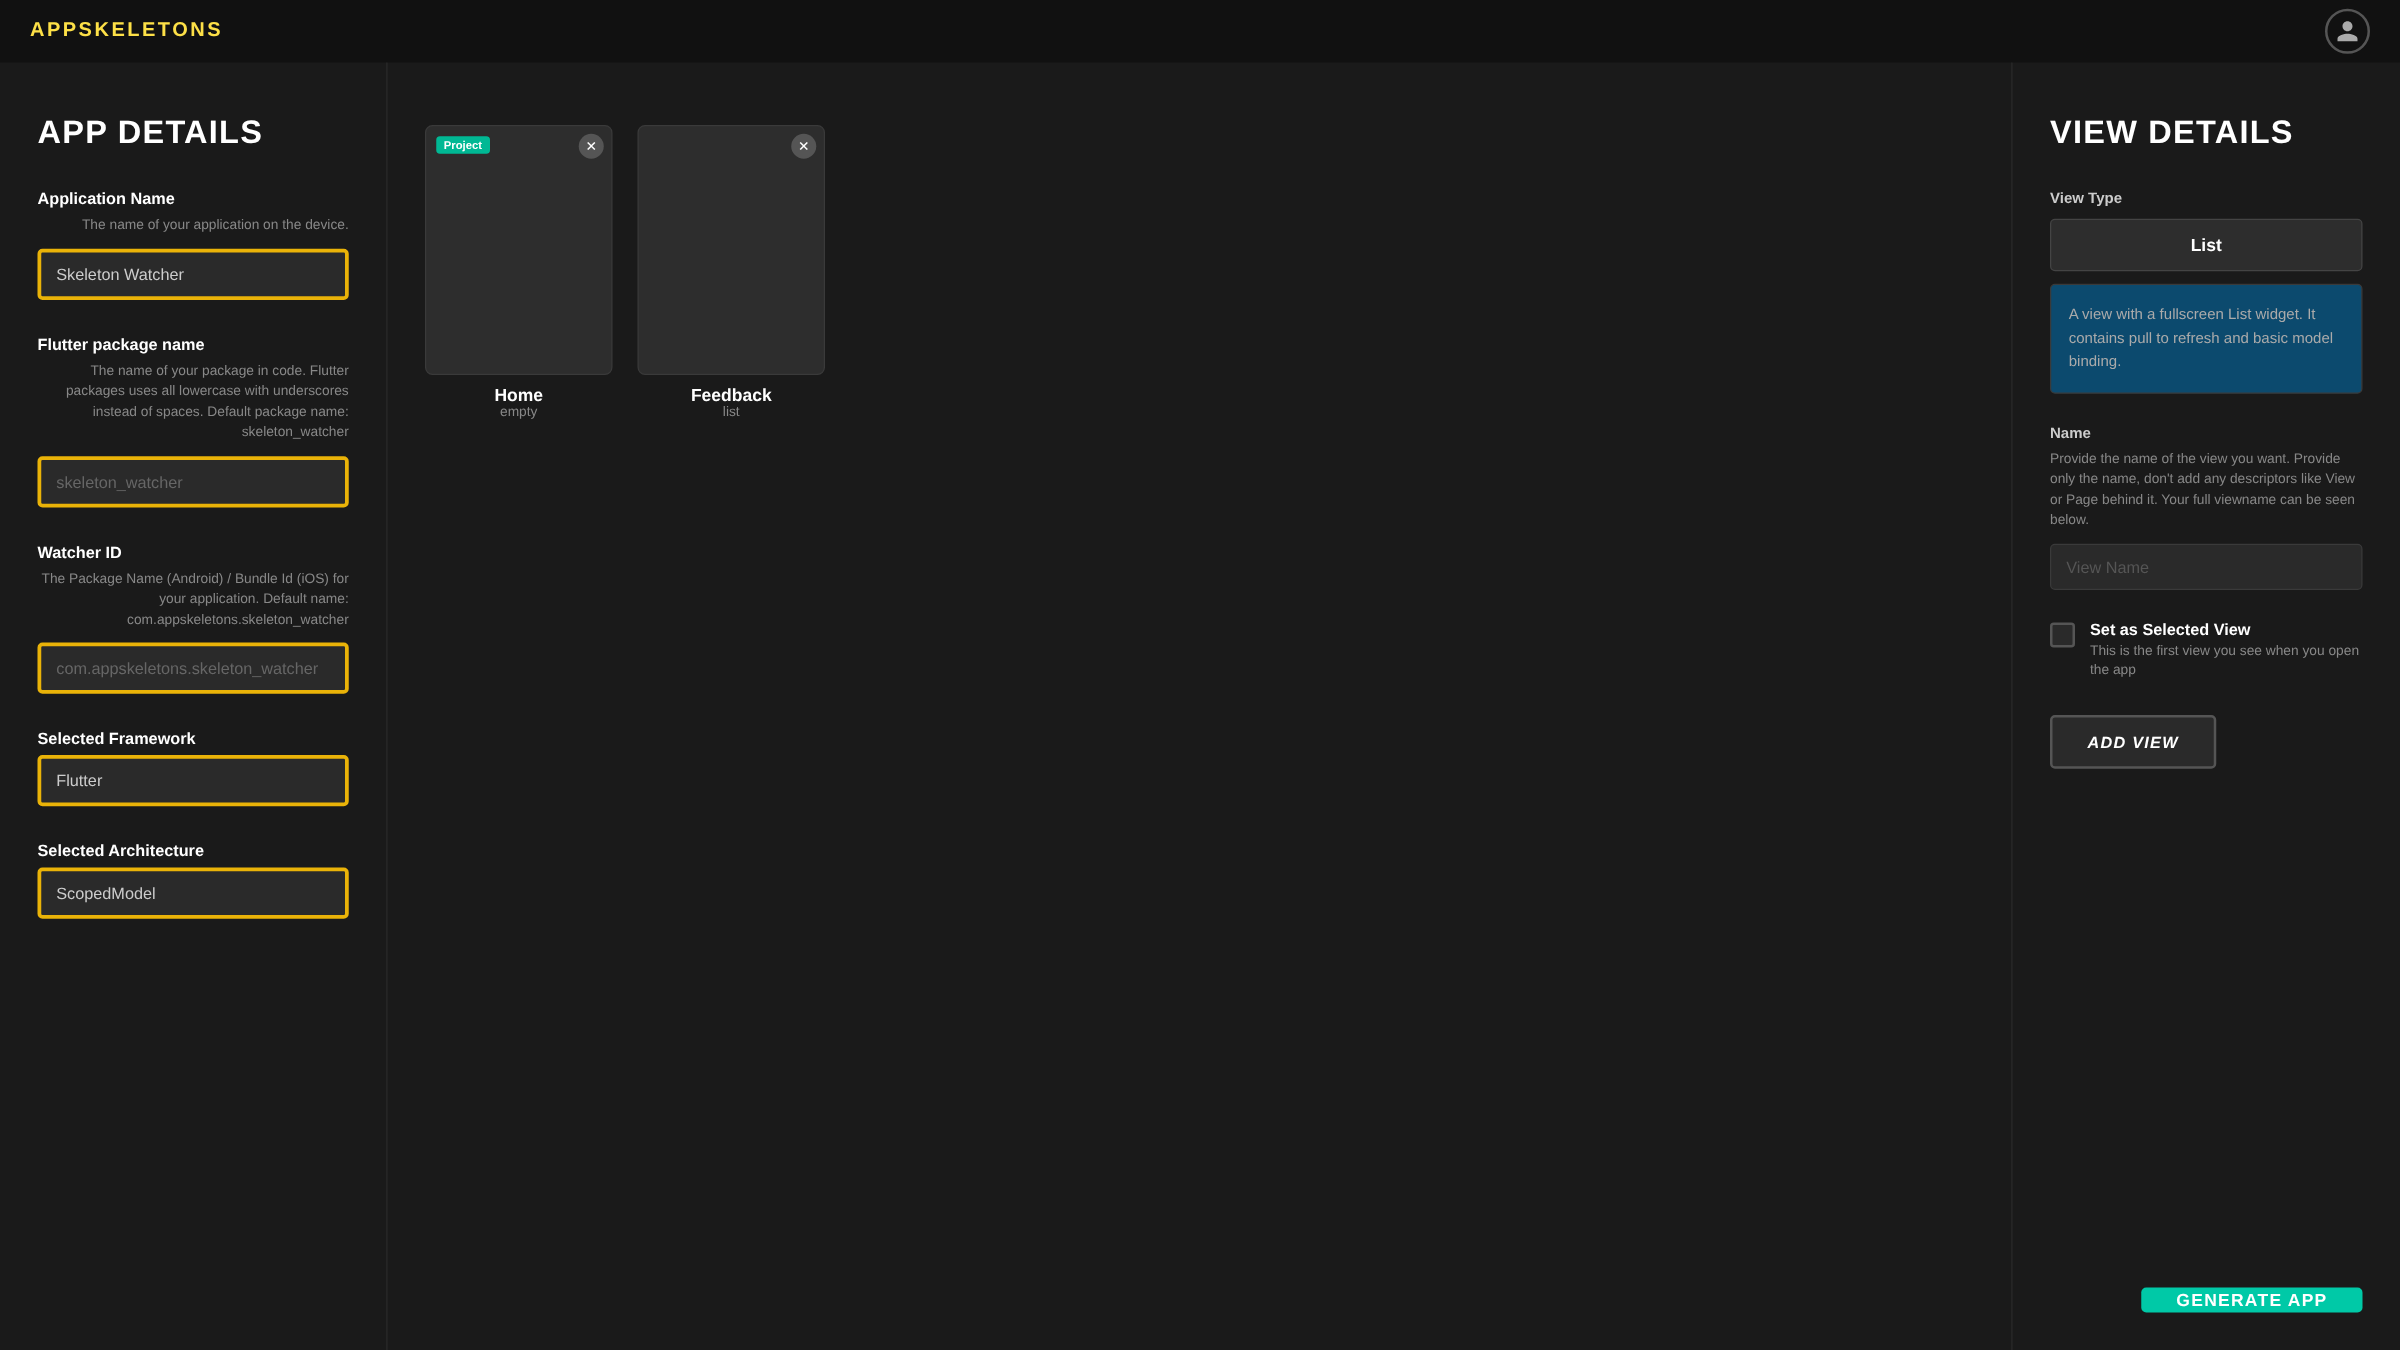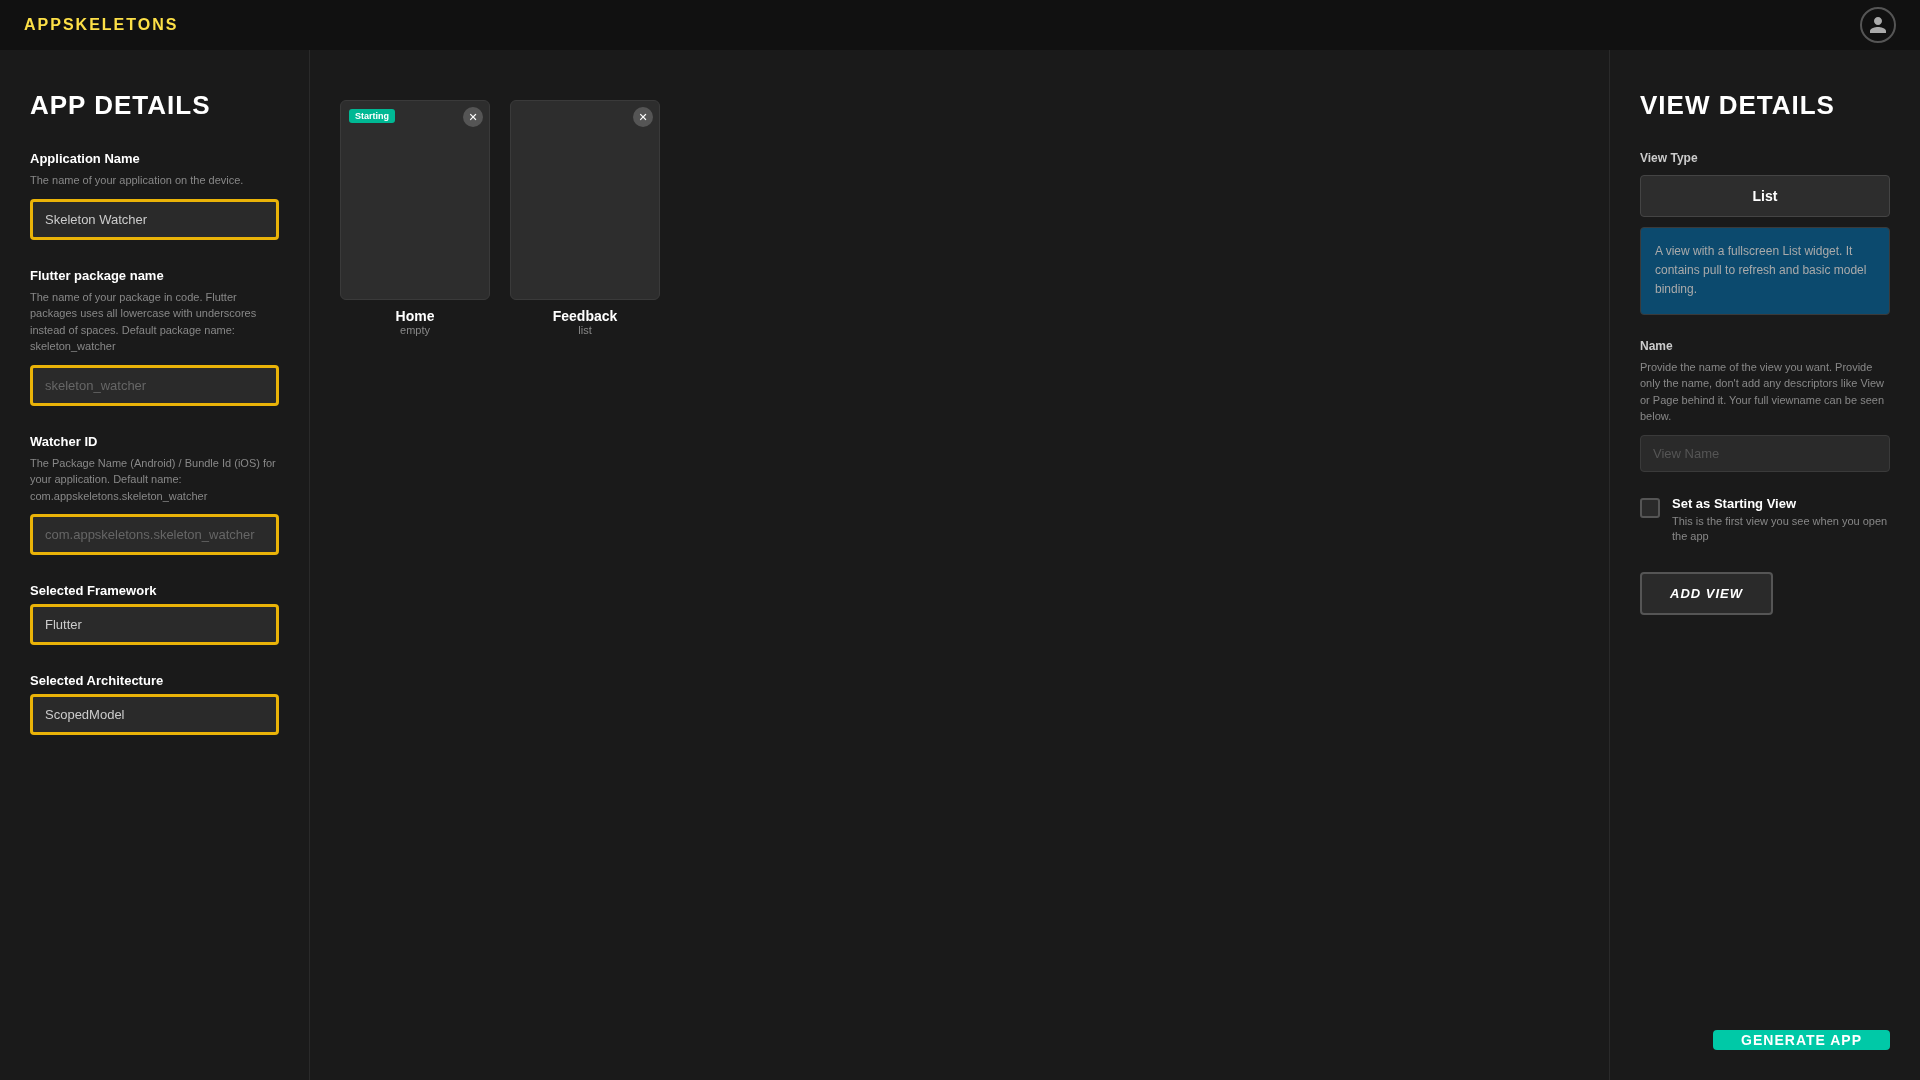--- a/index.html
+++ b/index.html
@@ -98,20 +98,21 @@
       font-weight: 700;
       margin-bottom: 6px;
       color: #ffffff;
     }
 
     .field-description {
       font-size: 11px;
       color: #888;
       margin-bottom: 10px;
       line-height: 1.5;
+      text-align: right;
     }
 
     .field-input {
       width: 100%;
       background-color: #2a2a2a;
       border: 3px solid #eab308;
       border-radius: 4px;
       padding: 10px 12px;
       color: #cccccc;
       font-size: 13px;
@@ -368,21 +369,21 @@
       <input class="field-input" type="text" value="ScopedModel" placeholder="ScopedModel" style="">
     </div>
   </div>
 
   <div class="column col-app-views">
 
     <div class="views-grid">
 
       <div class="view-card">
         <div class="view-card-preview">
-          <span class="starting-badge">Starting</span>
+          <span class="starting-badge">Project</span>
           <div class="view-card-remove">✕</div>
         </div>
         <div class="view-card-name">Home</div>
         <div class="view-card-type">empty</div>
       </div>
 
       <div class="view-card">
         <div class="view-card-preview">
           <div class="view-card-remove">✕</div>
         </div>
@@ -407,21 +408,21 @@
     <div class="name-section">
       <div class="name-label">Name</div>
       <div class="name-description">Provide the name of the view you want. Provide only the name, don't add any descriptors like View or Page behind it. Your full viewname can be seen below.</div>
       <input class="name-input" type="text" placeholder="View Name" style="">
     </div>
 
     
     <div class="starting-view-row">
       <div class="checkbox-wrapper"></div>
       <div class="starting-view-text">
-        <div class="sv-label">Set as Starting View</div>
+        <div class="sv-label">Set as Selected View</div>
         <div class="sv-desc">This is the first view you see when you open the app</div>
       </div>
     </div>
 
     
     <button class="add-view-button">ADD VIEW</button>
 
   </div>
 
 </div>

